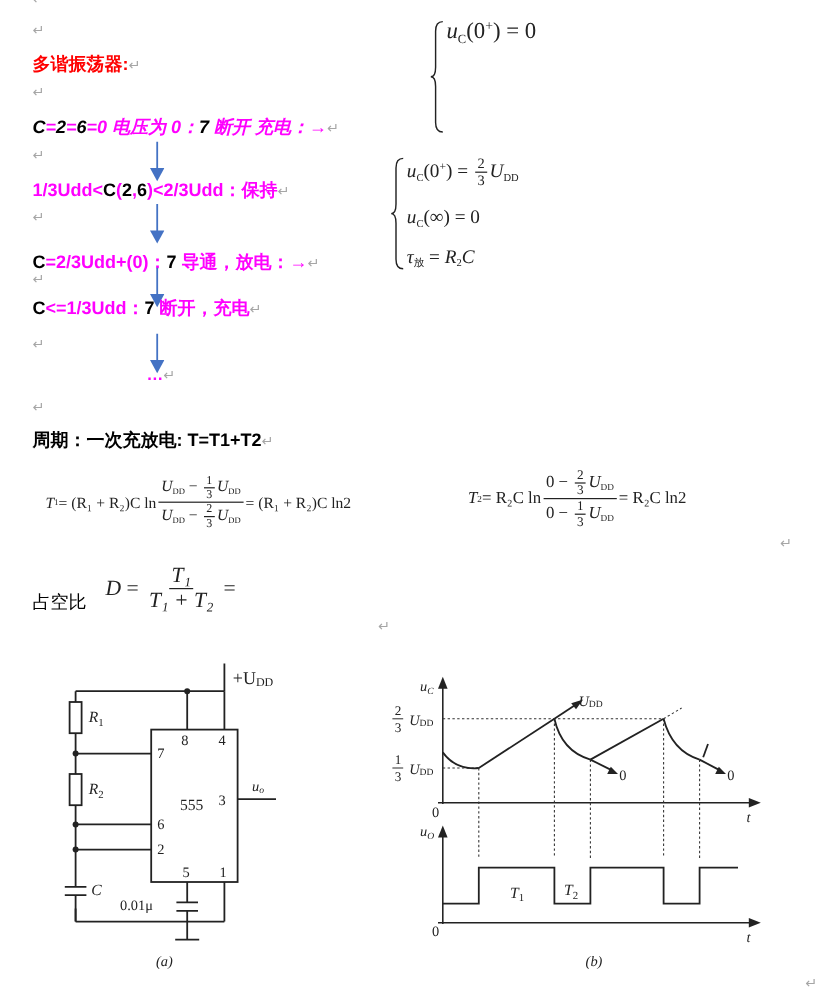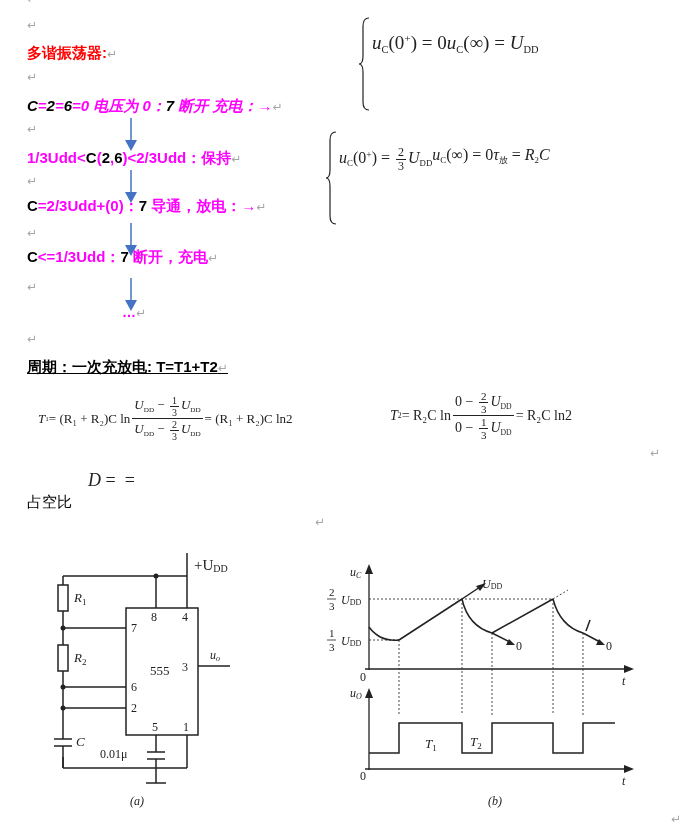--- a/index.html
+++ b/index.html
@@ -12,21 +12,21 @@
   .red { color:#ff0000; }
   .blk { color:#000000; }
   .math { font-family:"Liberation Serif","DejaVu Serif",serif; color:#222; white-space:nowrap; }
   .math i { font-style:italic; }
   .sub { font-size:0.55em; vertical-align:-0.35em; }
   .sup { font-size:0.6em; vertical-align:0.6em; }
   .frac { display:inline-flex; flex-direction:column; align-items:center; vertical-align:middle; margin:0 2px; }
   .frac .num { border-bottom:1px solid #222; padding:0 2px; line-height:1.1; }
   .frac .den { padding:0 2px; line-height:1.1; }
   .brace-sys { position:absolute; display:flex; align-items:stretch; }
-  .rows { display:flex; flex-direction:row; justify-content:space-between;margin-top:16px; }
+  .rows { display:flex; flex-direction:column; justify-content:space-between; }
   .arrow-down { position:absolute; width:12px; }
 </style>
 </head>
 <body>
 
 <span class="abs pm" style="left:27px;top:-8px;">↵</span>
 <span class="abs pm" style="left:27px;top:18px;">↵</span>
 
 <div class="line red" style="top:44px;">
   <span>多谐振荡器:</span><span class="pm">↵</span>
@@ -46,21 +46,21 @@
 <div class="line mag" style="top:149px;text-align:right;">
   <span>1/3Udd&lt;</span><span class="blk">C</span><span>(</span><span class="blk">2</span><span>,</span><span class="blk">6</span><span>)&lt;2/3Udd：保持</span><span class="pm">↵</span>
 </div>
 
 <svg class="arrow-down" style="left:125px;top:170px;" width="12" height="34" viewBox="0 0 12 34">
   <line x1="6" y1="0" x2="6" y2="24" stroke="#4472c4" stroke-width="1.5"></line>
     <polygon points="0,22 12,22 6,33" fill="#4472c4"></polygon>
 </svg>
 <span class="abs pm" style="left:27px;top:174px;">↵</span>
 
-<div class="line" style="top:197px;">
+<div class="line" style="top:209px;">
   <span class="blk">C</span><span class="mag">=2/3Udd+(0)：</span><span class="blk">7</span><span class="mag"> 导通，放电：→</span><span class="pm">↵</span>
 </div>
 
 <svg class="arrow-down" style="left:125px;top:223px;" width="12" height="34" viewBox="0 0 12 34">
   <line x1="6" y1="0" x2="6" y2="24" stroke="#4472c4" stroke-width="1.5"></line>
     <polygon points="0,22 12,22 6,33" fill="#4472c4"></polygon>
 </svg>
 <span class="abs pm" style="left:27px;top:226px;">↵</span>
 
 <div class="line" style="top:248px;">
@@ -76,39 +76,38 @@
   <span>…</span><span class="pm">↵</span>
 </div>
 <span class="abs pm" style="left:27px;top:332px;">↵</span>
 
 <div class="brace-sys math" style="left:358px;top:16px;height:96px;font-size:19px;">
   <svg width="12" height="96" viewBox="0 0 12 96">
       <path d="M11 2 Q5 2 5 10 L5 40 Q5 48 1 48 Q5 48 5 56 L5 86 Q5 94 11 94" fill="none" stroke="#222" stroke-width="1.2"></path>
     </svg>
   <div class="rows" style="padding-left:2px;">
     <div><i>u</i><span class="sub">C</span><span>(0</span><span class="sup">+</span><span>) = 0</span></div>
-    <div><i>u</i><span class="sub">C</span><span>(∞) = </span><i>U</i><span class="sub">DD</span></div>
   </div>
 </div>
 
 <div class="brace-sys math" style="left:325px;top:130px;height:96px;font-size:16px;justify-content:space-between;">
   <svg width="12" height="96" viewBox="0 0 12 96">
       <path d="M11 2 Q5 2 5 10 L5 40 Q5 48 1 48 Q5 48 5 56 L5 86 Q5 94 11 94" fill="none" stroke="#222" stroke-width="1.2"></path>
     </svg>
   <div class="rows" style="padding-left:2px;">
     <div><i>u</i><span class="sub">C</span><span>(0</span><span class="sup">+</span><span>) = </span><span class="frac" style="font-size:12px;">
           <span class="num">2</span>
           <span class="den">3</span>
         </span><i>U</i><span class="sub">DD</span></div>
     <div><i>u</i><span class="sub">C</span><span>(∞) = 0</span></div>
     <div><i>τ</i><span class="sub">放</span><span> = </span><i>R</i><span class="sub">2</span><i>C</i></div>
   </div>
 </div>
 
-<div class="line" style="top:358px;text-decoration:underline;">
+<div class="line" style="top:358px;">
   <span>周期：一次充放电: T=T1+T2</span><span class="pm">↵</span>
 </div>
 
 <div class="abs math" style="left:38px;top:395px;font-size:13px;display:flex;align-items:center;">
   <i>T</i>
     <span class="sub">1</span>
     <span> = (R₁ + R₂)C ln </span>
   <span class="frac">
     <span class="num"><i>U</i><span class="sub">DD</span> − <span class="frac" style="font-size:10px;">
           <span class="num">1</span>
@@ -136,20 +135,24 @@
           <span class="den">3</span>
         </span><i>U</i><span class="sub">DD</span></span>
   </span>
   <span> = R₂C ln2</span>
 </div>
 <span class="abs pm" style="left:650px;top:446px;">↵</span>
 
 <div class="abs math" style="left:88px;top:470px;font-size:18px;display:flex;align-items:center;">
   <i>D</i>
     <span>&nbsp;=&nbsp;</span>
+  <span class="frac">
+      <i class="num">T₁</i>
+      <i class="den">T₁ + T₂</i>
+    </span>
   <span>&nbsp;=&nbsp;</span>
 </div>
 <div class="line" style="top:493px;font-weight:normal;">占空比</div>
 <span class="abs pm" style="left:315px;top:515px;">↵</span>
 
 <svg class="abs" style="left:30px;top:548px;" width="230" height="265" viewBox="0 0 230 265" font-family="Liberation Serif, serif" fill="#222">
   <g stroke="#222" stroke-width="1.5" fill="none">
 
     <line x1="157" y1="5" x2="157" y2="28"></line>
     <line x1="33" y1="28" x2="157" y2="28"></line>

